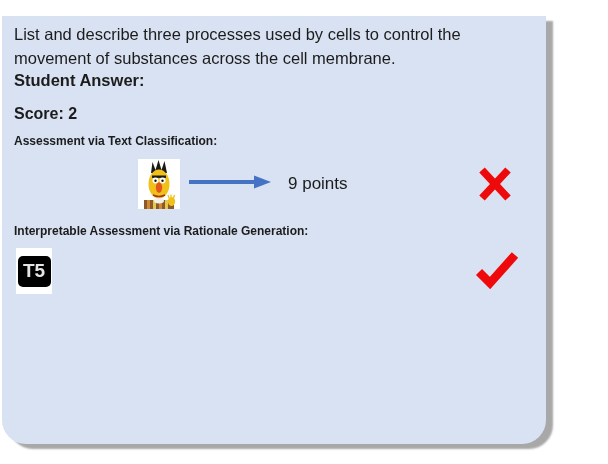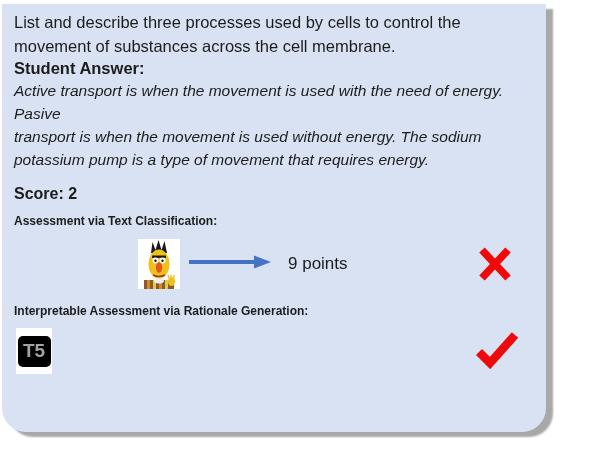--- a/index.html
+++ b/index.html
@@ -8,21 +8,21 @@
     width: 608px;
     height: 464px;
     background: #ffffff;
     font-family: "Liberation Sans", sans-serif;
     color: #1c1c1c;
     overflow: hidden;
   }
   .card {
     position: absolute;
     left: 2px;
-    top: 4px;
+    top: 16px;
     width: 544px;
     height: 428px;
     background: #d9e2f2;
     border-radius: 0 0 24px 24px;
     box-shadow: 7px 5px 2px 0 #a8a8a8;
     box-sizing: border-box;
     padding: 6px 14px 0 12px;
   }
   .card p { margin: 0; }
   .q {
@@ -88,21 +88,21 @@
     background: #ffffff;
     display: flex;
     align-items: center;
     justify-content: center;
     flex: 0 0 auto;
   }
   .t5-box {
     width: 33px;
     height: 31px;
     background: #000000;
-    color: #a3a3a3;
+    color: #e5e5e5;
     border-radius: 5px;
     font-weight: bold;
     font-size: 19px;
     display: flex;
     align-items: center;
     justify-content: center;
   }
   .rationale-text {
     margin-left: 16px !important;
     width: 458px;
@@ -121,23 +121,20 @@
 </head>
 <body>
 
 <div class="card">
 
   <p class="q">List and describe three processes used by cells to control the
 movement of substances across the cell membrane.</p>
 
   <p class="label">Student Answer:</p>
 
-  <p class="ans">Active transport is when the movement is used with the need of energy. Pasive
-transport is when the movement is used without energy. The sodium
-potassium pump is a type of movement that requires energy.</p>
 
   <p class="score">Score: 2</p>
 
   <p class="heading">Assessment via Text Classification:</p>
 
   <div class="row row-classify">
     <span class="bert-icon">
       <svg viewBox="0 0 42 50" width="42" height="50" xmlns="http://www.w3.org/2000/svg">
         <rect width="42" height="50" fill="#ffffff"></rect>
         <path d="M13 14 L14.5 3 L17.5 11 L20.5 1 L23.5 11 L26.5 2 L29 14 Z" fill="#1a1a1a"></path>

